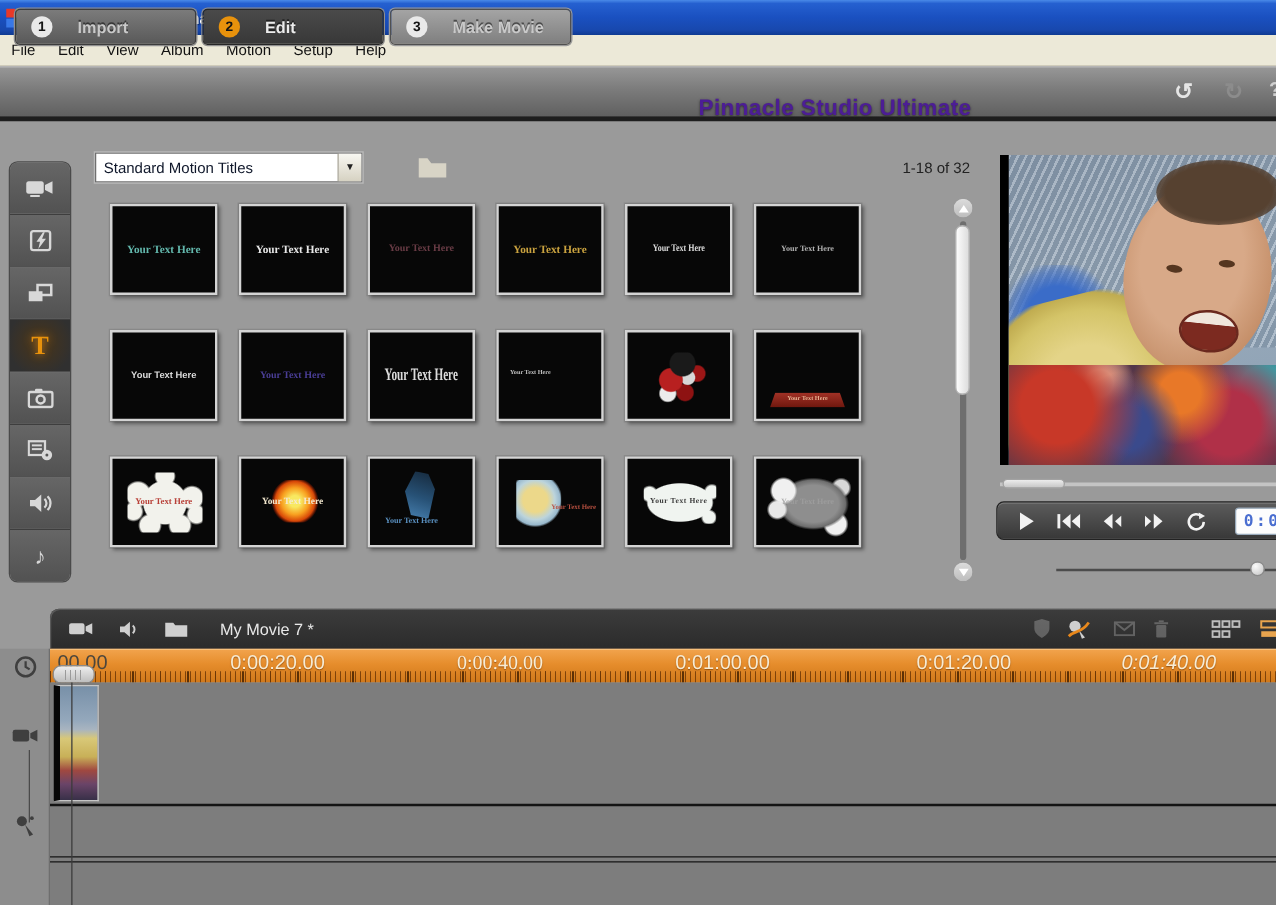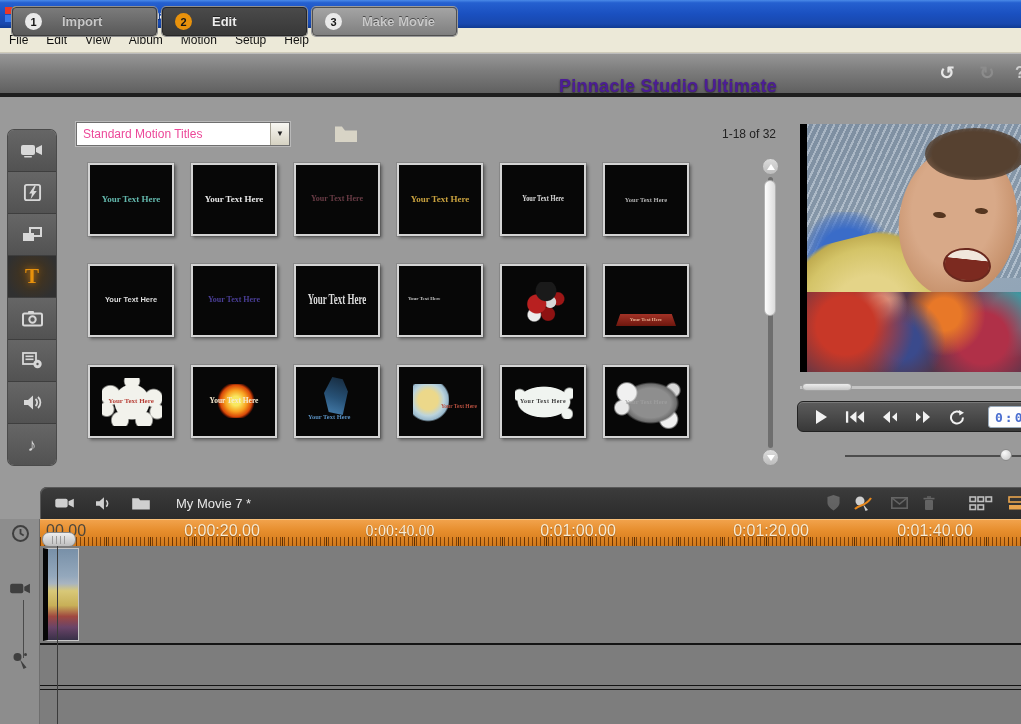--- a/index.html
+++ b/index.html
@@ -55,21 +55,21 @@
   .sbtn:first-child{border-radius:6px 6px 0 0;}
   .sbtn:last-child{border-radius:0 0 6px 6px;border-bottom:none;}
   .sbtn.active{background:radial-gradient(circle at 50% 45%,#4a3518 0%,#303030 80%);color:#e8920c;}
   .Tglyph{font-family:"Liberation Serif",serif;font-weight:bold;font-size:21px;line-height:1;}
   .sbtn.active .Tglyph{text-shadow:0 0 7px #d0821a;}
   .mnote{font-size:18px;line-height:1;}
 
   
   #category-dropdown{position:absolute;left:76px;top:122px;width:214px;height:24px;background:#fff;
     border:1px solid #6f6f6f;box-shadow:0 0 0 1px #b9b9b9;display:flex;align-items:center;box-sizing:border-box;}
-  .combo-text{flex:1;font-size:12px;padding-left:6px;color:#ec4899;white-space:nowrap;overflow:hidden;}
+  .combo-text{flex:1;font-size:12px;padding-left:6px;color:#0f172a;white-space:nowrap;overflow:hidden;}
   .combo-btn{width:18px;height:100%;background:linear-gradient(180deg,#f8f7f2,#d6d2c2);
     border-left:1px solid #a8a496;display:flex;align-items:center;justify-content:center;}
   .combo-arr{font-size:8px;color:#222;line-height:1;}
   #album-folder-button{position:absolute;left:334px;top:124px;width:24px;height:20px;color:#d8d4c6;}
   #page-indicator{position:absolute;left:722px;top:127px;font-size:12px;color:#222;white-space:nowrap;}
 
   
   #thumbs{position:absolute;left:88px;top:163px;display:grid;
     grid-template-columns:repeat(6,86px);grid-auto-rows:73px;column-gap:17px;row-gap:28px;}
   .thumb{background:#070707;border:2px solid #d4d4d4;box-shadow:2px 2px 3px rgba(0,0,0,.4),0 0 0 1px #8a8a8a;
@@ -205,21 +205,21 @@
   #gut-mic{left:12px;top:652px;}
 
   #ruler{position:absolute;left:40px;top:519px;width:981px;height:27px;
     background:linear-gradient(180deg,#f2a44e 0%,#e68d2c 45%,#d0781a 100%);
     box-shadow:inset 0 1px 0 #f8c07a;}
   #ruler-ticks{position:absolute;left:0;bottom:0;width:100%;height:9px;background:
     repeating-linear-gradient(90deg,rgba(110,55,5,.85) 0 1px,transparent 1px 4px),
     repeating-linear-gradient(90deg,rgba(80,40,2,.9) 0 1px,transparent 1px 22px);}
   .rl{position:absolute;top:3px;font-size:16px;color:#f8ecd4;text-shadow:0 1px 1px rgba(110,55,5,.7);transform:translateX(-50%);white-space:nowrap;}
   #rl0{left:6px;transform:none;color:#4c463c;text-shadow:none;}
-  #rl1{left:182px;} #rl2{left:360px;font-family:Liberation Serif, serif;} #rl3{left:538px;} #rl4{left:717px;padding-left:28px;} #rl5{left:895px;}
+  #rl1{left:182px;} #rl2{left:360px;font-family:Liberation Serif, serif;} #rl3{left:538px;} #rl4{left:717px;padding-left:28px;} #rl5{left:895px;font-style:italic;}
   #scrub-handle{position:absolute;left:42px;top:532px;width:34px;height:15px;border-radius:7px;
     background:linear-gradient(180deg,#eeeeee,#bdbdbd);border:1px solid #8a8a8a;box-sizing:border-box;}
   #scrub-handle::after{content:"";position:absolute;left:9px;top:3px;width:16px;height:8px;
     background:repeating-linear-gradient(90deg,#9a9a9a 0 1px,transparent 1px 4px);}
 
   #tracks{position:absolute;left:40px;top:546px;width:981px;height:178px;background:#7d7d7d;}
   .hline{position:absolute;left:0;width:981px;background:#141414;}
   #hl1{top:97px;height:2px;} #hl2{top:139px;height:1px;} #hl3{top:143px;height:1px;}
   #clip{position:absolute;left:3px;top:2px;width:36px;height:93px;border:1px solid #c6c6c6;
     border-left:5px solid #060606;box-sizing:border-box;background:

